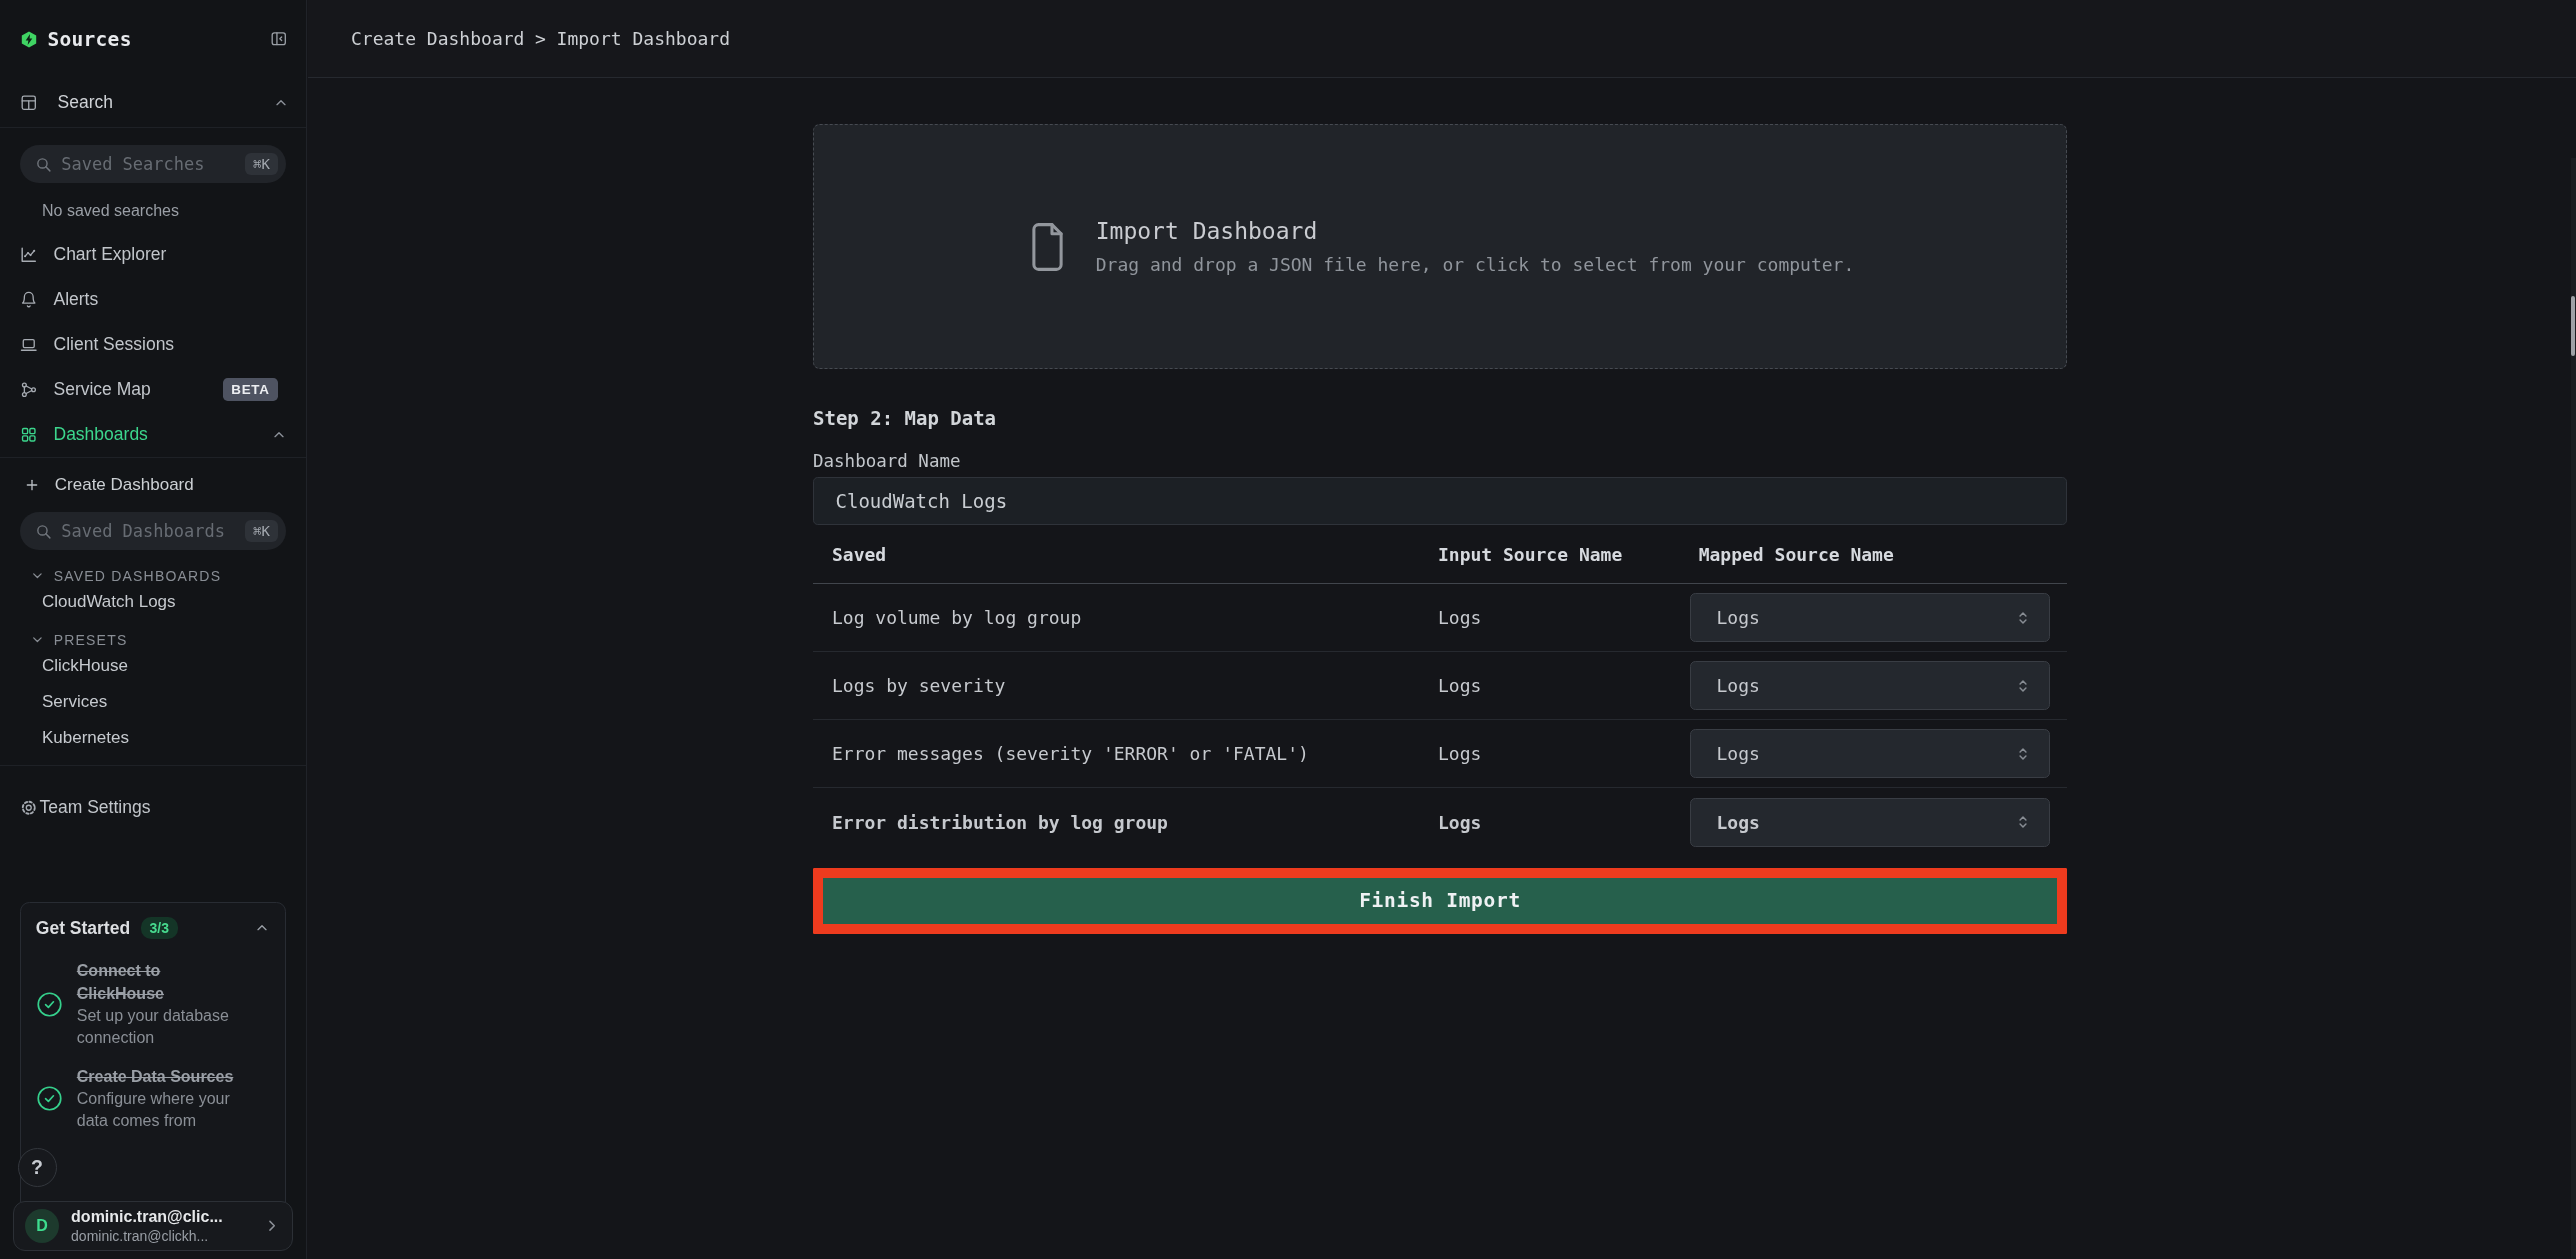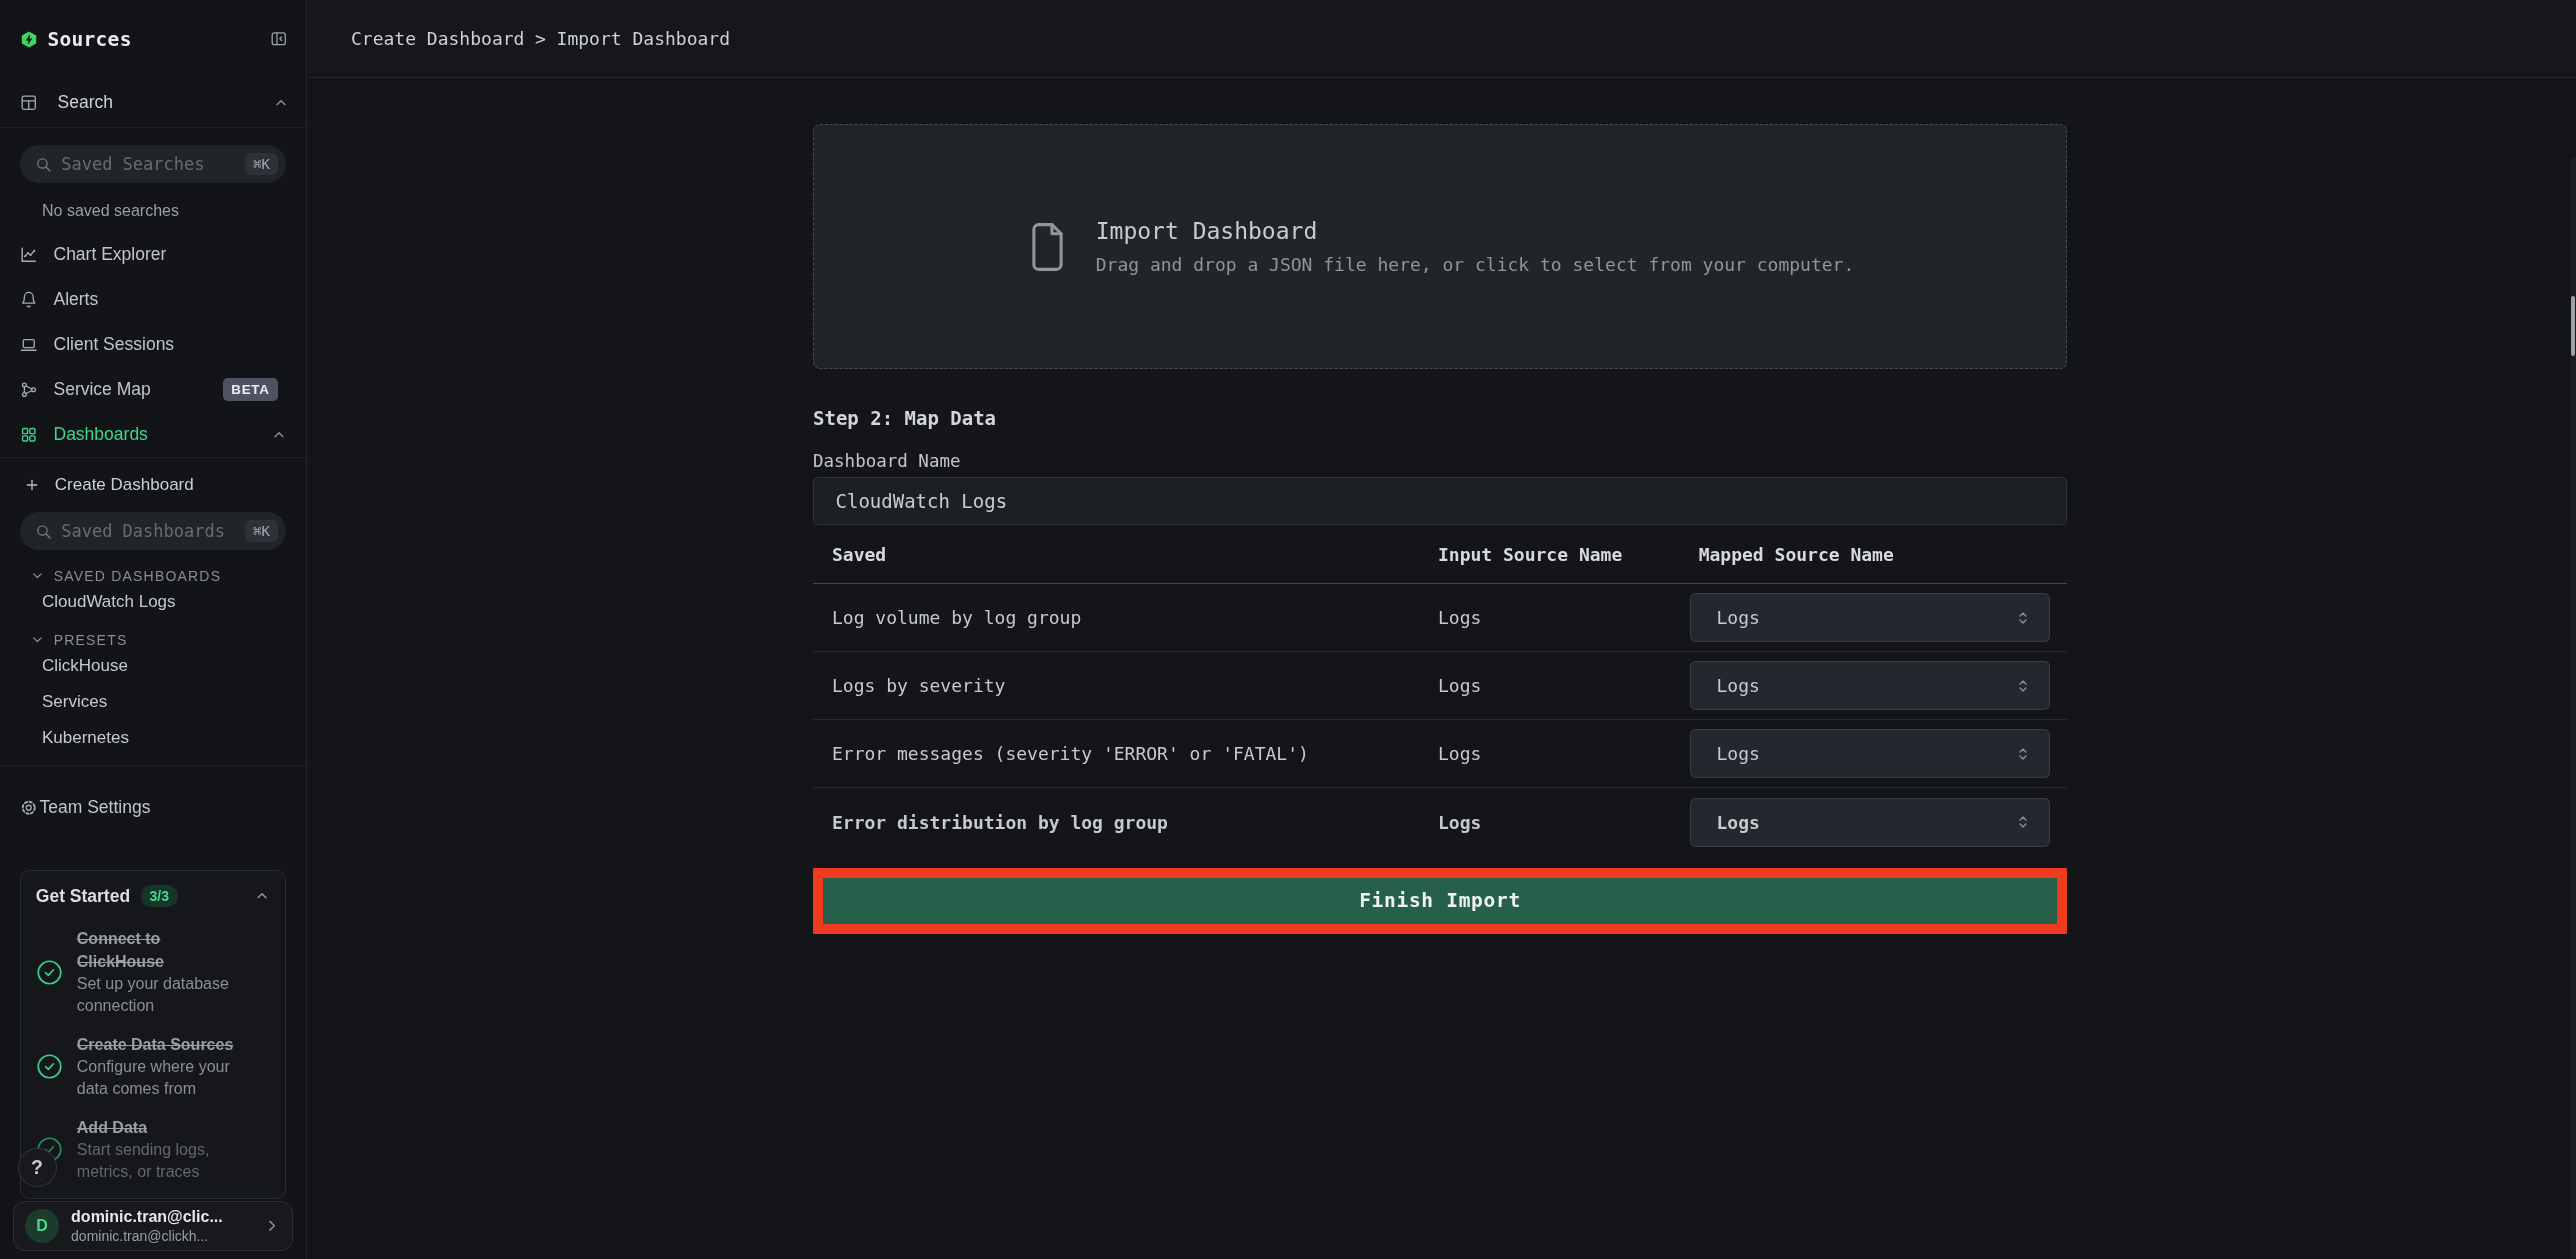--- a/index.html
+++ b/index.html
@@ -77,21 +77,21 @@
   .sb-group-label .chev { display:flex; color:#898e95; }
   .sb-sub-item { padding:8px 0 8px 42px; font-size:17px; color:#c6cacf; cursor:pointer; }
 
   .sb-team {
     margin-top:17.5px; height:48px; display:flex; align-items:center; gap:2px;
     padding:0 20px; font-size:17.5px; color:#c2c6cb; cursor:pointer;
   }
 
   
   .gs-panel {
-    position:absolute; left:20px; top:870px; width:266px; height:329px;
+    position:absolute; left:20px; top:902px; width:266px; height:329px;
     border:1.3px solid #282c33; border-radius:9.4px; padding:10.7px 0 0 14.8px; background:#15171b;
     overflow:hidden;
   }
   .gs-head { display:flex; align-items:center; gap:10.7px; padding-right:14.8px; height:29.5px; cursor:pointer; }
   .gs-title { font-size:17.5px; font-weight:bold; color:#dcdee1; }
   .gs-badge {
     background:#143527; color:#47da8e; font-size:14px; font-weight:bold;
     border-radius:10px; padding:4px 8.7px; line-height:1;
   }
   .gs-head .chev { margin-left:auto; color:#9ba0a7; display:flex; }
@@ -390,32 +390,20 @@
             <circle cx="12" cy="12" r="10"></circle>
             <polyline points="8.5,12.2 11,14.6 15.5,9.6"></polyline>
           </svg>
       </span>
       <span class="gs-text">
         <div class="gs-item-title">Create Data Sources</div>
         <div class="gs-item-sub">Configure where your data comes from</div>
       </span>
     </div>
 
-    <div class="gs-item faded">
-      <span class="gs-check">
-        <svg width="27" height="27" viewBox="0 0 24 24" fill="none" stroke="currentColor" stroke-width="1.5" stroke-linecap="round" stroke-linejoin="round">
-            <circle cx="12" cy="12" r="10"></circle>
-            <polyline points="8.5,12.2 11,14.6 15.5,9.6"></polyline>
-          </svg>
-      </span>
-      <span class="gs-text">
-        <div class="gs-item-title">Add Data</div>
-        <div class="gs-item-sub">Start sending logs, metrics, or traces</div>
-      </span>
-    </div>
   </div>
 
   <div class="help-fab">?</div>
 
   <div class="user-card">
     <span class="avatar">D</span>
     <span class="user-lines">
       <div class="user-name">dominic.tran@clic...</div>
       <div class="user-email">dominic.tran@clickh...</div>
     </span>

